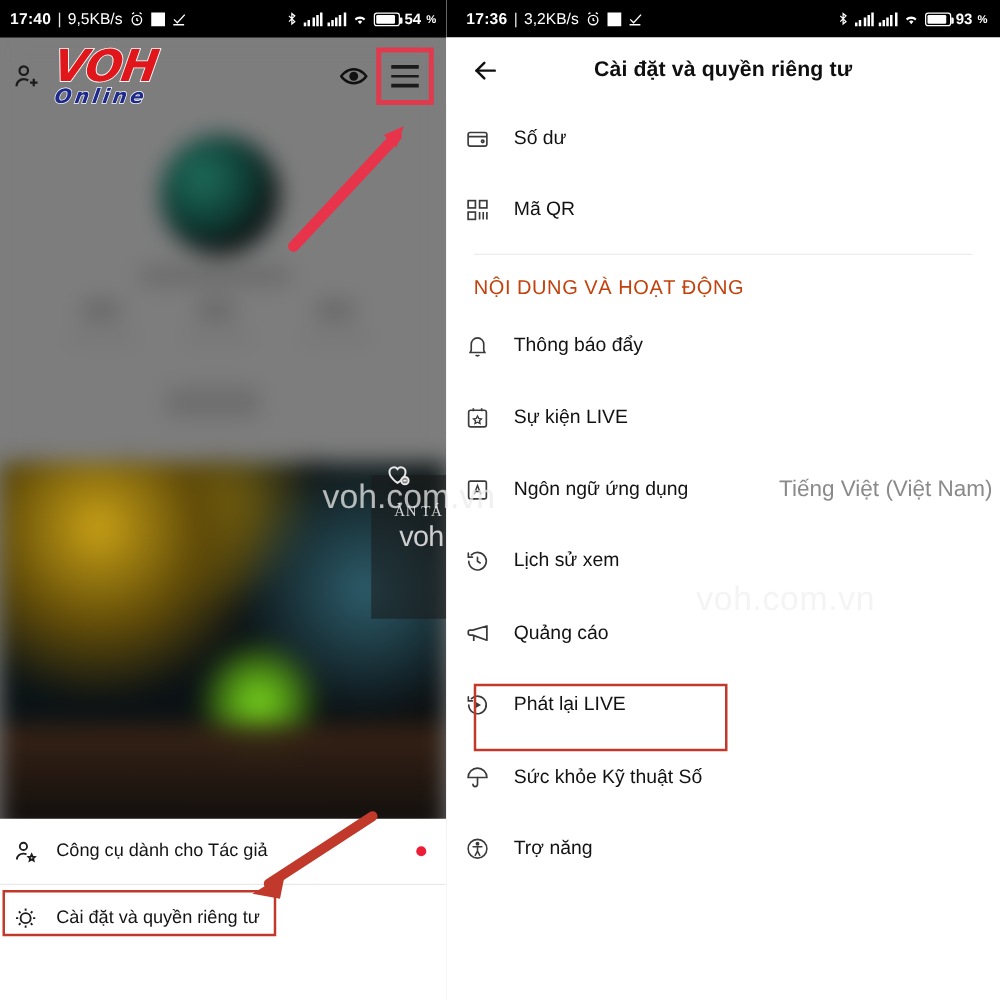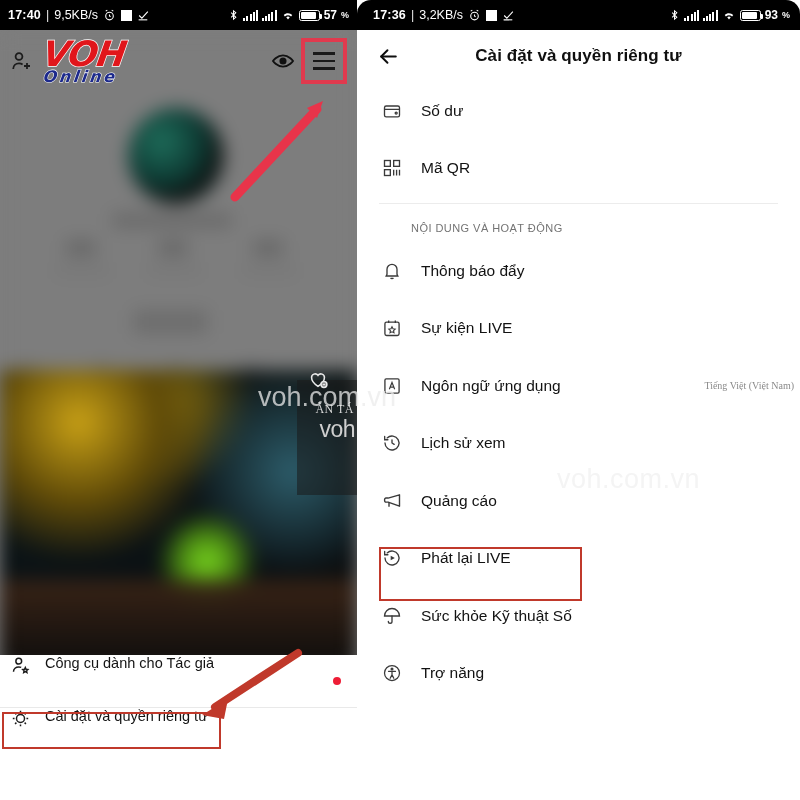--- a/index.html
+++ b/index.html
@@ -122,67 +122,66 @@
   .lp-heart {
     position:absolute; right: 28px; top: 338px; width: 22px; height: 22px; color:#e8e8e8;
   }
 
   
   .lp-sheet {
     position: absolute; left: 0; right: 0; bottom: 0; height: 145px;
     background: #ffffff; z-index: 12;
   }
   .lp-sheet .row {
-    position: relative; display: flex; align-items: flex-start; height: 52px;
+    position: relative; display: flex; align-items: center; height: 52px;
     padding-left: 10px; gap: 14px;
   }
   .lp-sheet .row .lbl { font-size: 14.5px; color: #141414; }
   .lp-sheet .divider { height: 1px; background: #e9e9e9; margin: 0 0 0 0; }
   .red-dot {
     position: absolute; right: 16px; top: 50%; transform: translateY(-50%);
     width: 8px; height: 8px; border-radius: 50%; background: #ee1d36;
   }
   .sheet-highlight {
     position: absolute; left: 2px; top: 57px; width: 219px; height: 37px;
     border: 2.6px solid #c0392b; pointer-events: none;
   }
 
   
   .arrow-svg { position: absolute; pointer-events: none; z-index: 30; }
 
   
   .right-phone {
     position: absolute; left: 357px; top: 0; width: 443px; height: 800px;
-    background: #ffffff; overflow: hidden; border-radius: 14px;
+    background: #ffffff; overflow: hidden;
   }
   .rp-statusbar {
     height: 30px; background: #000; color: #fff;
     display:flex; align-items:center; padding: 0 10px 0 16px; font-size: 12.5px;
   }
   .rp-header {
     height: 52px; display: flex; align-items: center; padding: 0 16px;
     background: #fff;
   }
   .rp-back { width: 30px; height: 30px; display:flex; align-items:center; justify-content:center; }
   .rp-title {
     flex: 1; text-align: center; font-size: 17px; font-weight: 700; color: #0f0f0f;
     margin-right: 30px; letter-spacing: .1px;
   }
   .rp-list { position: relative; }
   .menu-row {
-    display: flex; align-items: center; height: 57.5px; padding-left: 24px; gap: 18px;
+    display: flex; align-items: center; height: 57.5px; padding-left: 14px; gap: 18px;
   }
   .menu-row .m-ico { width: 22px; height: 22px; flex: 0 0 22px; color: #3a3a3a; display:flex; align-items:center; justify-content:center;}
   .menu-row .m-lbl { font-size: 15.5px; color: #121212; }
-  .menu-row .m-val { margin-left: auto; padding-right: 6px; font-size: 10px; color: #8a8a8a; white-space: nowrap; font-family: Liberation Serif, serif;}
+  .menu-row .m-val { margin-left: auto; padding-right: 6px; font-size: 18px; color: #8a8a8a; white-space: nowrap;}
   .rp-sep { height: 1px; background: #ececec; margin: 6px 22px 6px 22px; }
   .rp-section {
-    font-size: 11px; color: #737373; letter-spacing: .45px;
+    font-size: 16px; color: #c2410c; letter-spacing: .45px;
     padding: 12px 0 8px 22px;
-    margin-left: 32px;
   }
   .rp-highlight {
     position: absolute; left: 22px; width: 203px; height: 54px;
     border: 2.6px solid #c0392b; pointer-events: none; z-index: 5;
   }
   .rp-wm {
     position: absolute; left: 200px; top: 382px;
     font-size: 27px; color: #f4f4f4; letter-spacing: .5px;
     pointer-events: none; z-index: 1; font-weight: 400;
   }
@@ -232,21 +231,21 @@
             <i></i>
             <i></i>
             <i></i>
           </span>
         <svg width="14" height="12" viewBox="0 0 24 20" fill="#fff">
           <path d="M12 17.5l3-3.8a4.6 4.6 0 0 0-6 0zM12 10.5c2 0 3.9.7 5.3 2l2-2.5A11.6 11.6 0 0 0 12 7c-2.8 0-5.4 1-7.3 3l2 2.5c1.4-1.3 3.3-2 5.3-2z"></path>
         </svg>
         <span class="batt">
             <span style="width:15px"></span>
           </span>
-        <span class="sb-batt-pct">57</span>
+        <span class="sb-batt-pct">54</span>
         <span class="sb-batt-pct" style="font-size:9px">%</span>
       </div>
     </div>
 
     <div class="lp-body">
       <div class="blur-layer">
         <div class="bl-top"></div>
         <div class="bl-avatar"></div>
         <div class="bl-name"></div>
         <div class="bl-stat" style="left:66px; top:210px;"></div>

